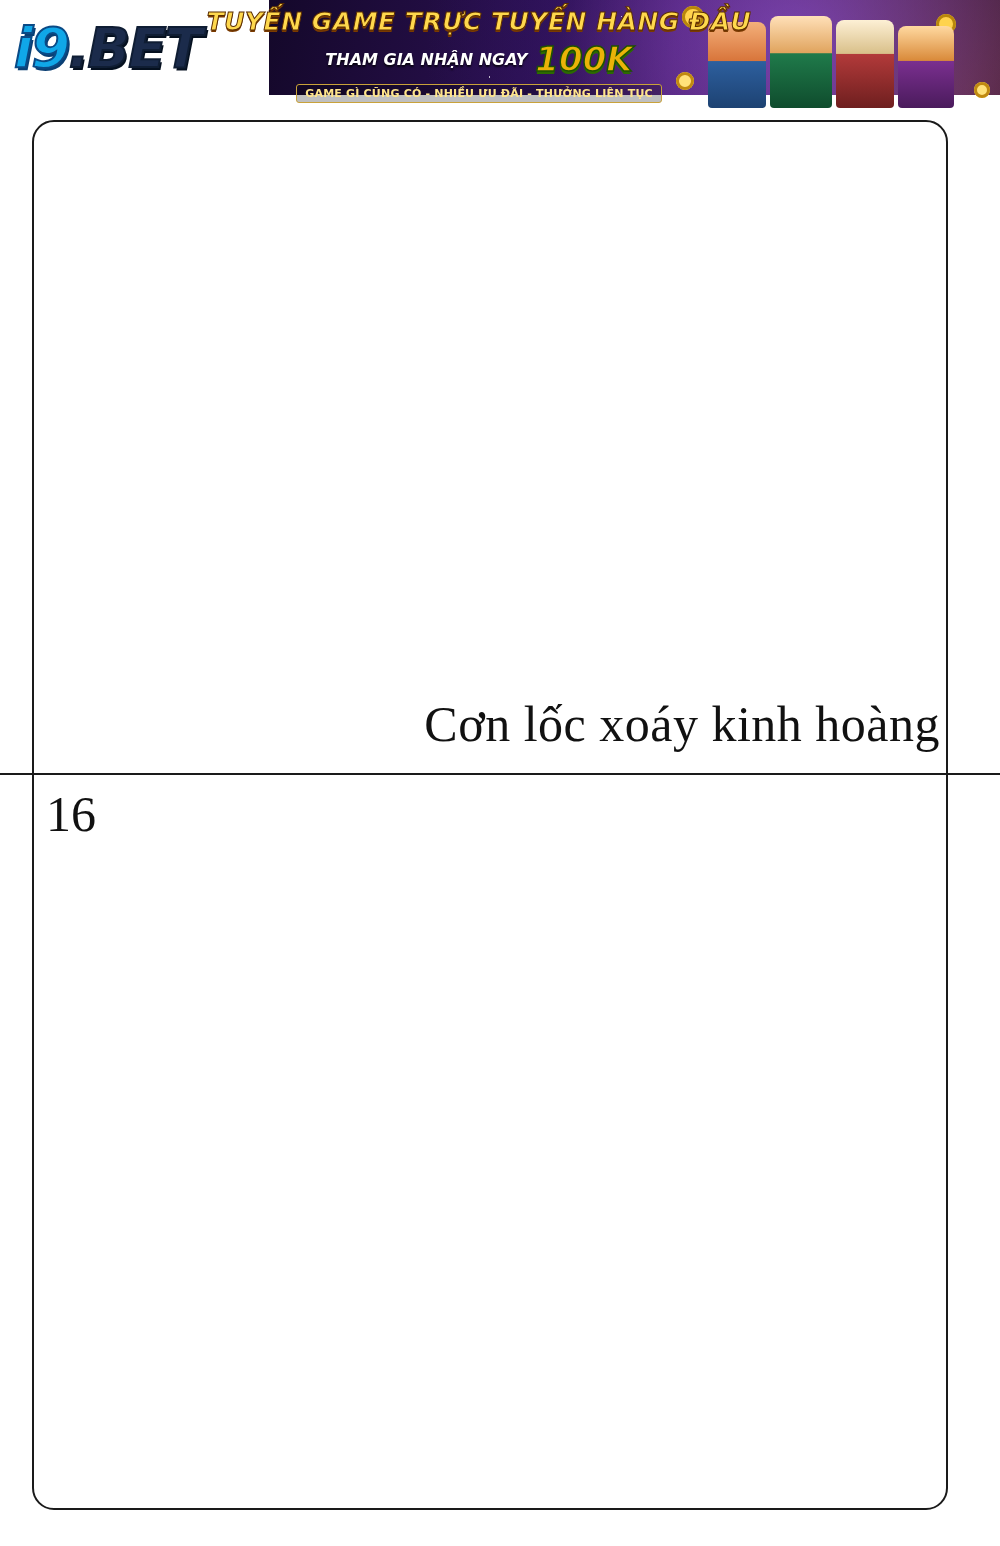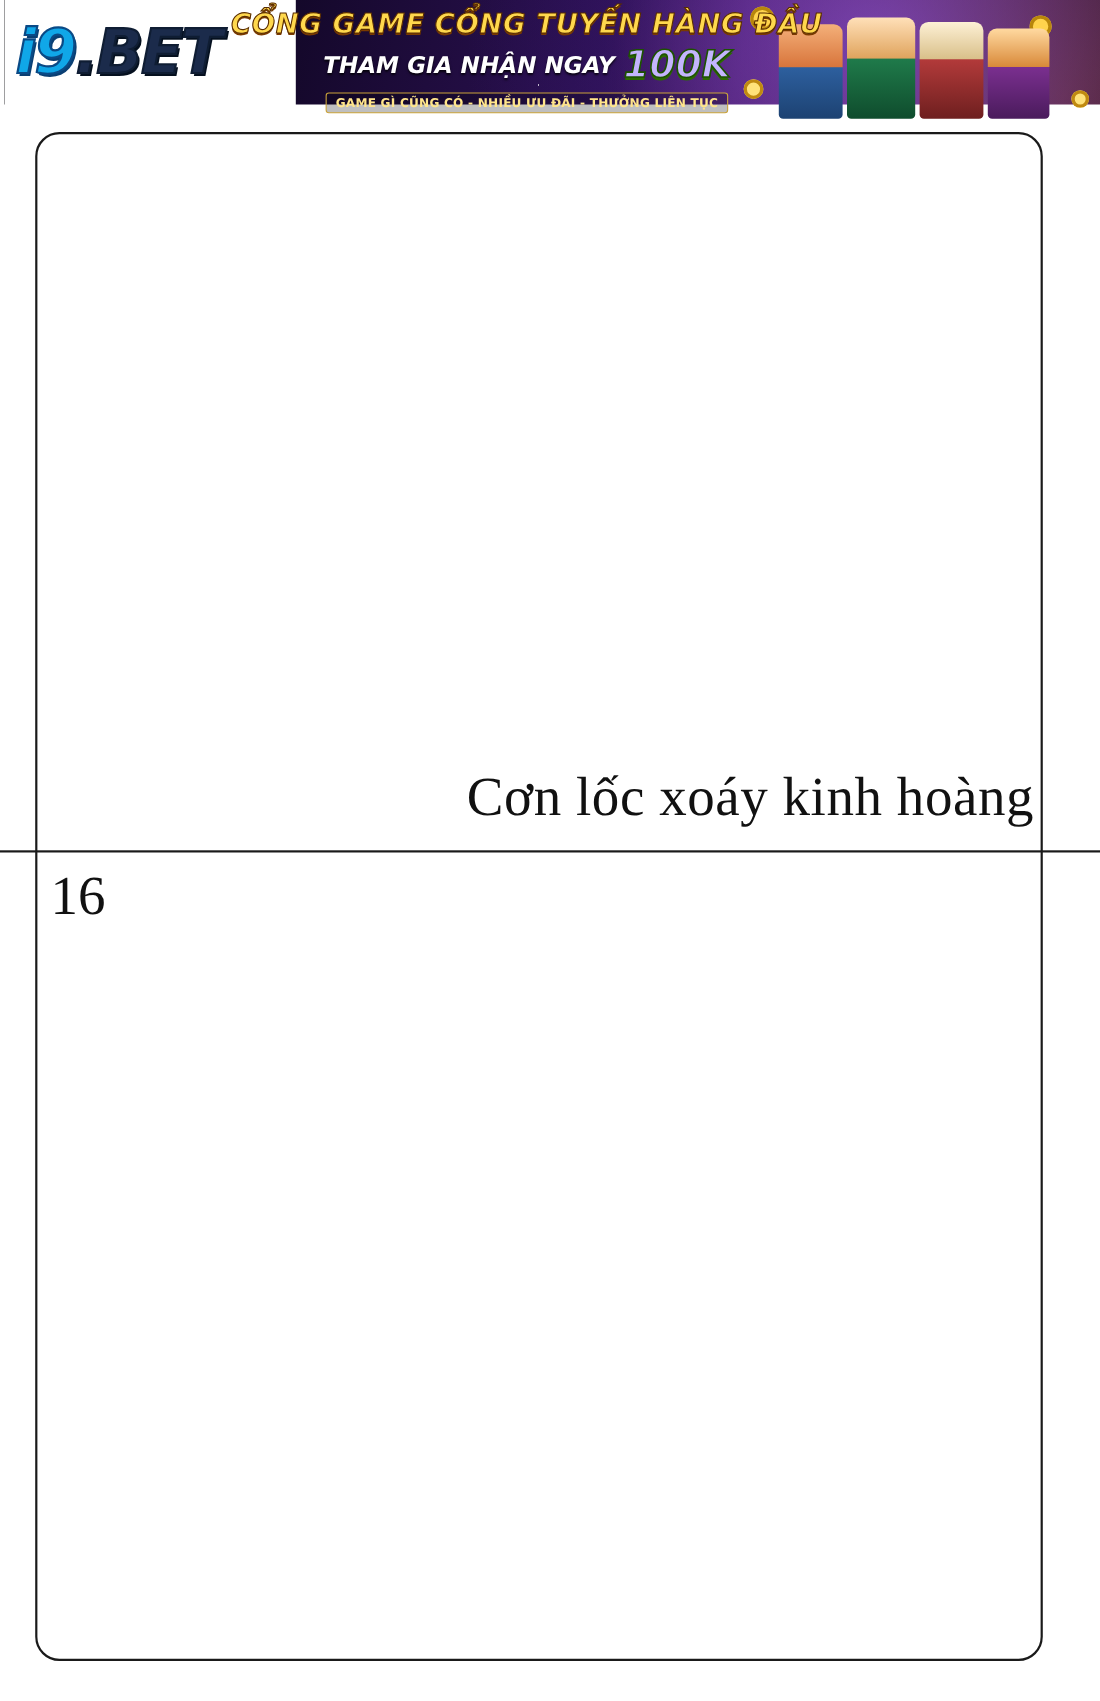--- a/index.html
+++ b/index.html
@@ -106,30 +106,30 @@
   .ad-line2 {
     display: flex;
     align-items: center;
     gap: 8px;
     white-space: nowrap;
   }
   .ad-line2 .txt {
     font-family: "DejaVu Sans", sans-serif;
     font-weight: bold;
     font-style: italic;
-    font-size: 21px;
+    font-size: 16px;
     color: #ffffff;
     text-shadow: 0 2px 2px rgba(0,0,0,.8);
   }
   .ad-line2 .amount {
     font-family: "DejaVu Sans", sans-serif;
     font-weight: bold;
     font-style: italic;
     font-size: 34px;
-    color: #c4b5fd;
+    color: #eab308;
     -webkit-text-stroke: 1.5px #1d5200;
     text-shadow: 0 3px 0 #2c6b00;
   }
   .ad-line3 {
     margin-top: 2px;
     border: 1px solid #c9a23a;
     border-radius: 3px;
     padding: 2px 8px;
     font-family: "DejaVu Sans", sans-serif;
     font-weight: bold;
@@ -218,21 +218,21 @@
 <div id="ad-banner">
   <div class="ad-bg-left"></div>
 
   <div class="logo-wrap">
     <span class="logo-text"><span>i9</span><span class="dot-bet">.BET</span></span>
   </div>
 
   <div class="ad-right"></div>
 
   <div class="ad-copy">
-    <div class="ad-line1">CỔNG GAME CỔNG TUYẾN HÀNG ĐẦU</div>
+    <div class="ad-line1">TUYẾN GAME TRỰC TUYẾN HÀNG ĐẦU</div>
     <div class="ad-line2">
       <span class="txt">THAM GIA NHẬN NGAY</span>
       <span class="amount">100K</span>
     </div>
     <div class="ad-line3">GAME GÌ CŨNG CÓ - NHIỀU ƯU ĐÃI - THƯỞNG LIÊN TỤC</div>
   </div>
 
   <div class="ad-art">
 
     <div class="chip" style="top:6px;left:8px;width:22px;height:22px;background:#ffd34d;box-shadow:0 0 0 3px #b8860b inset;"></div>

